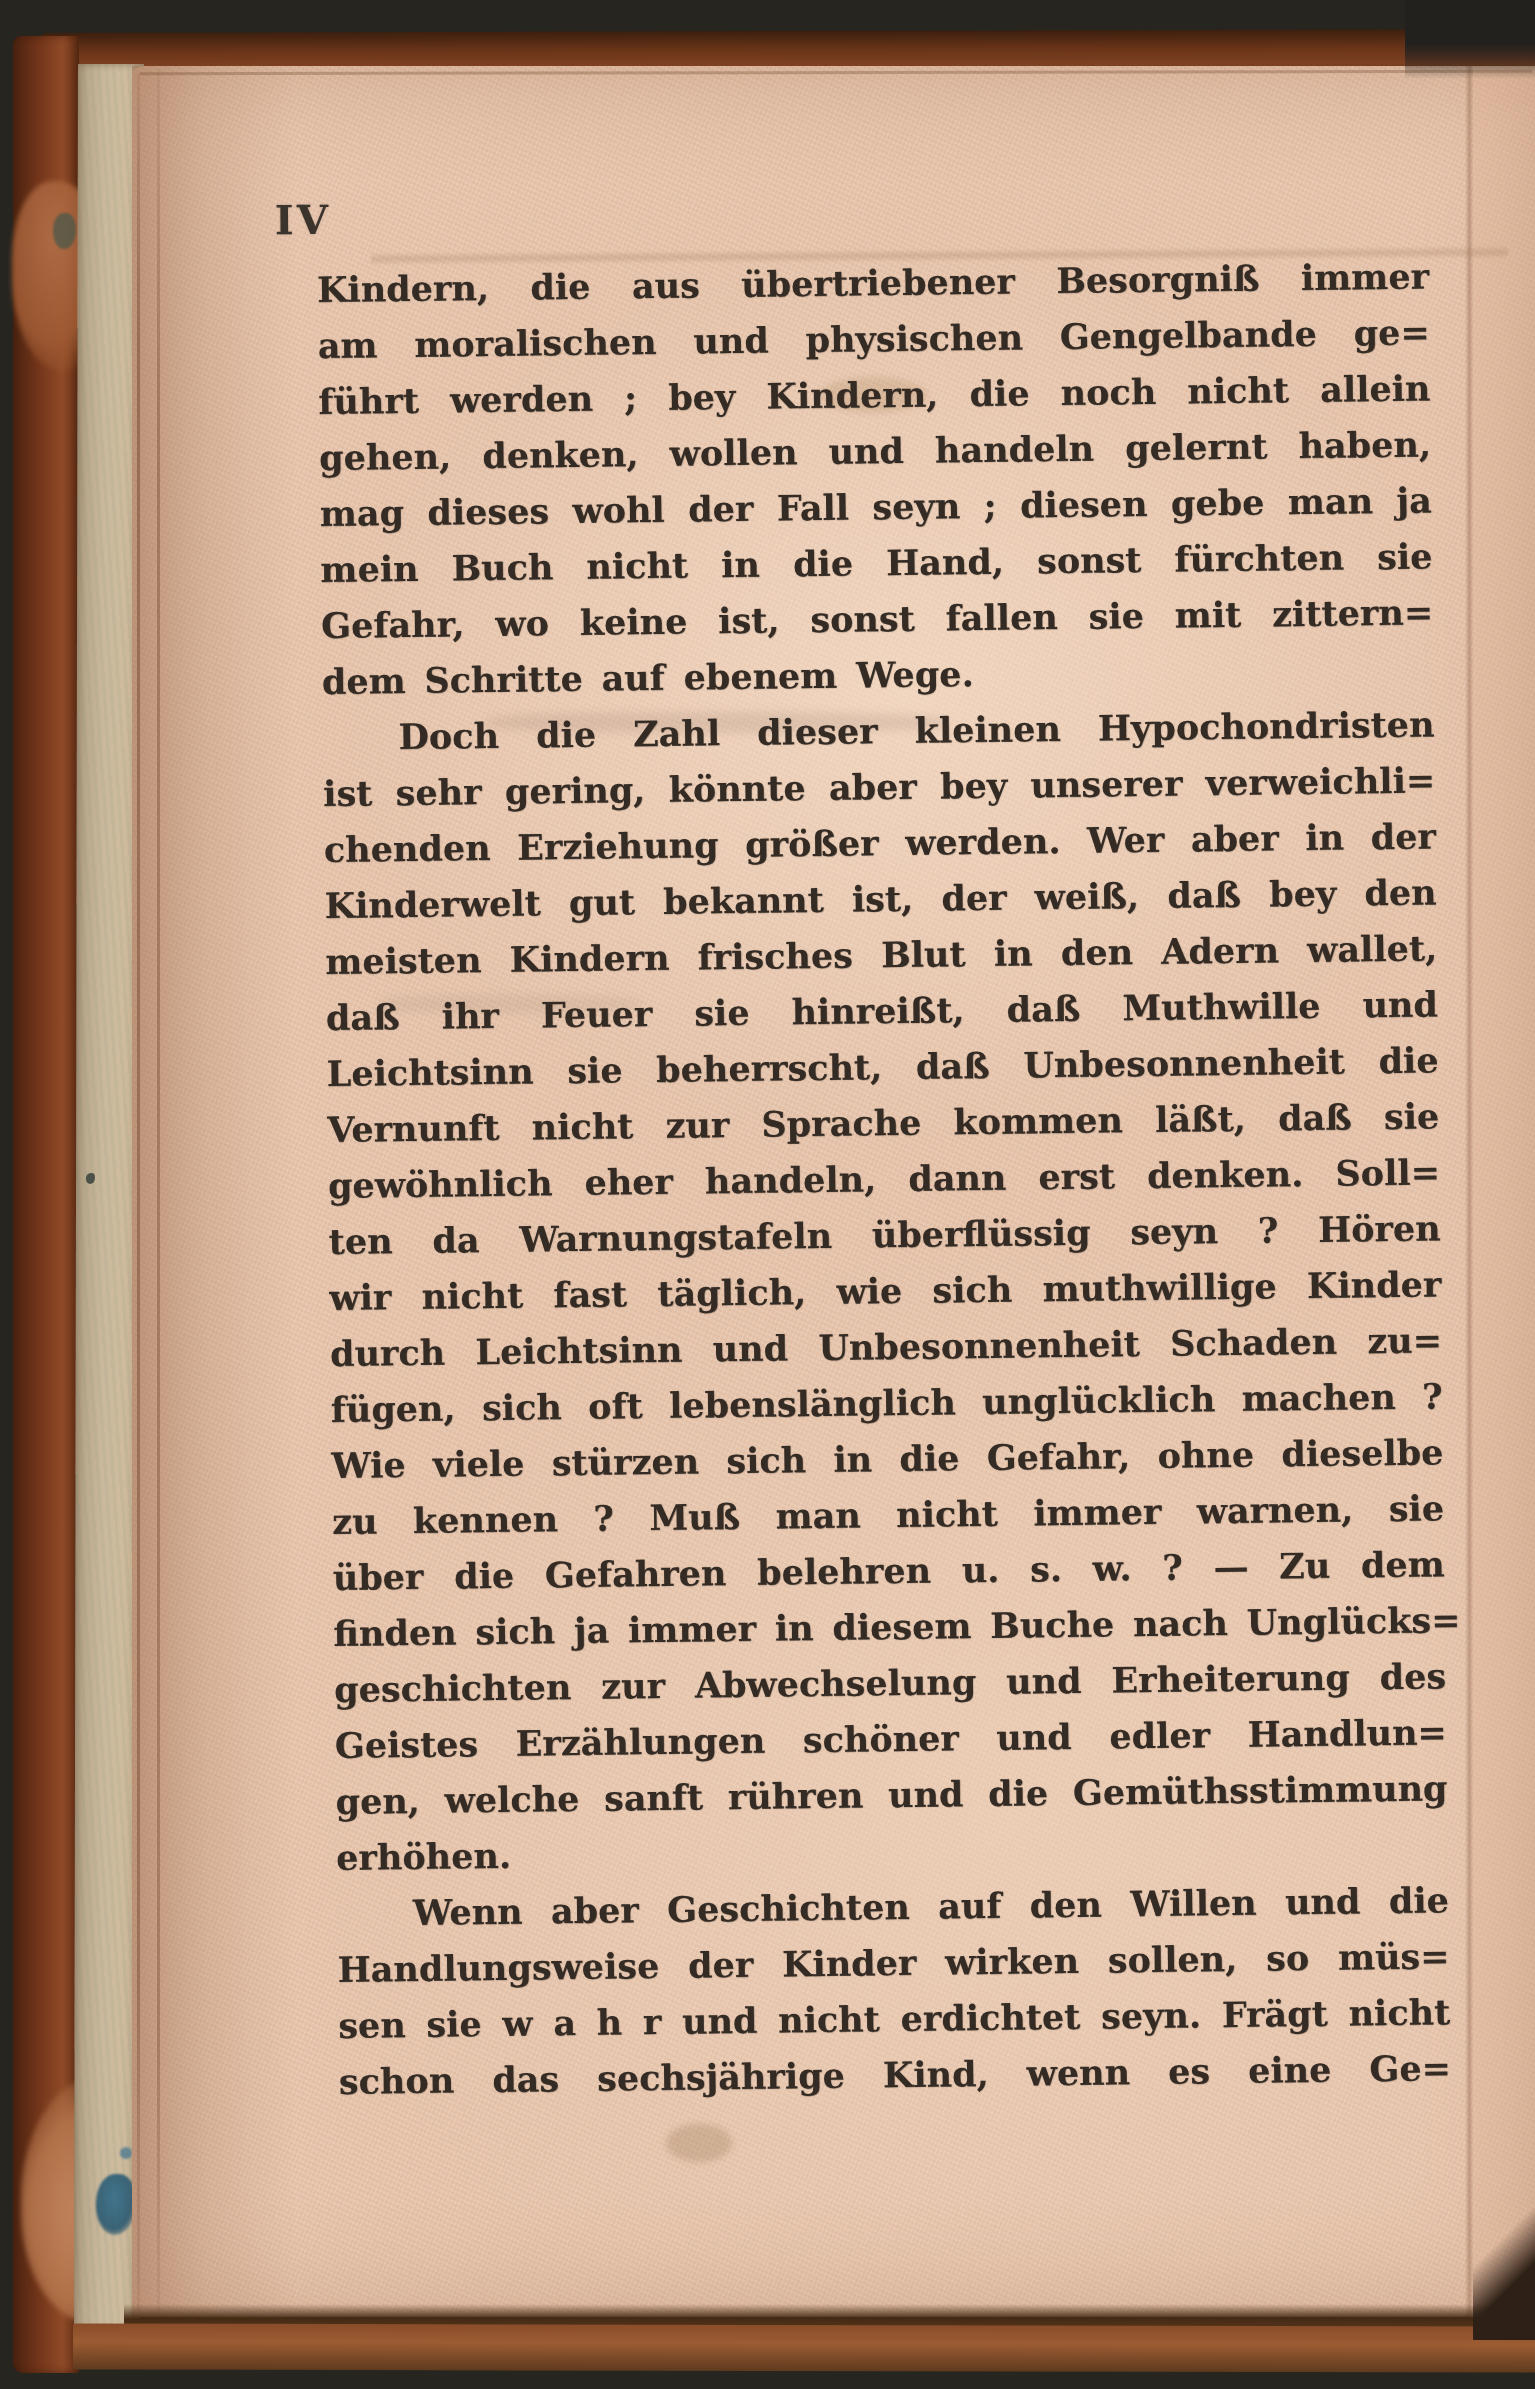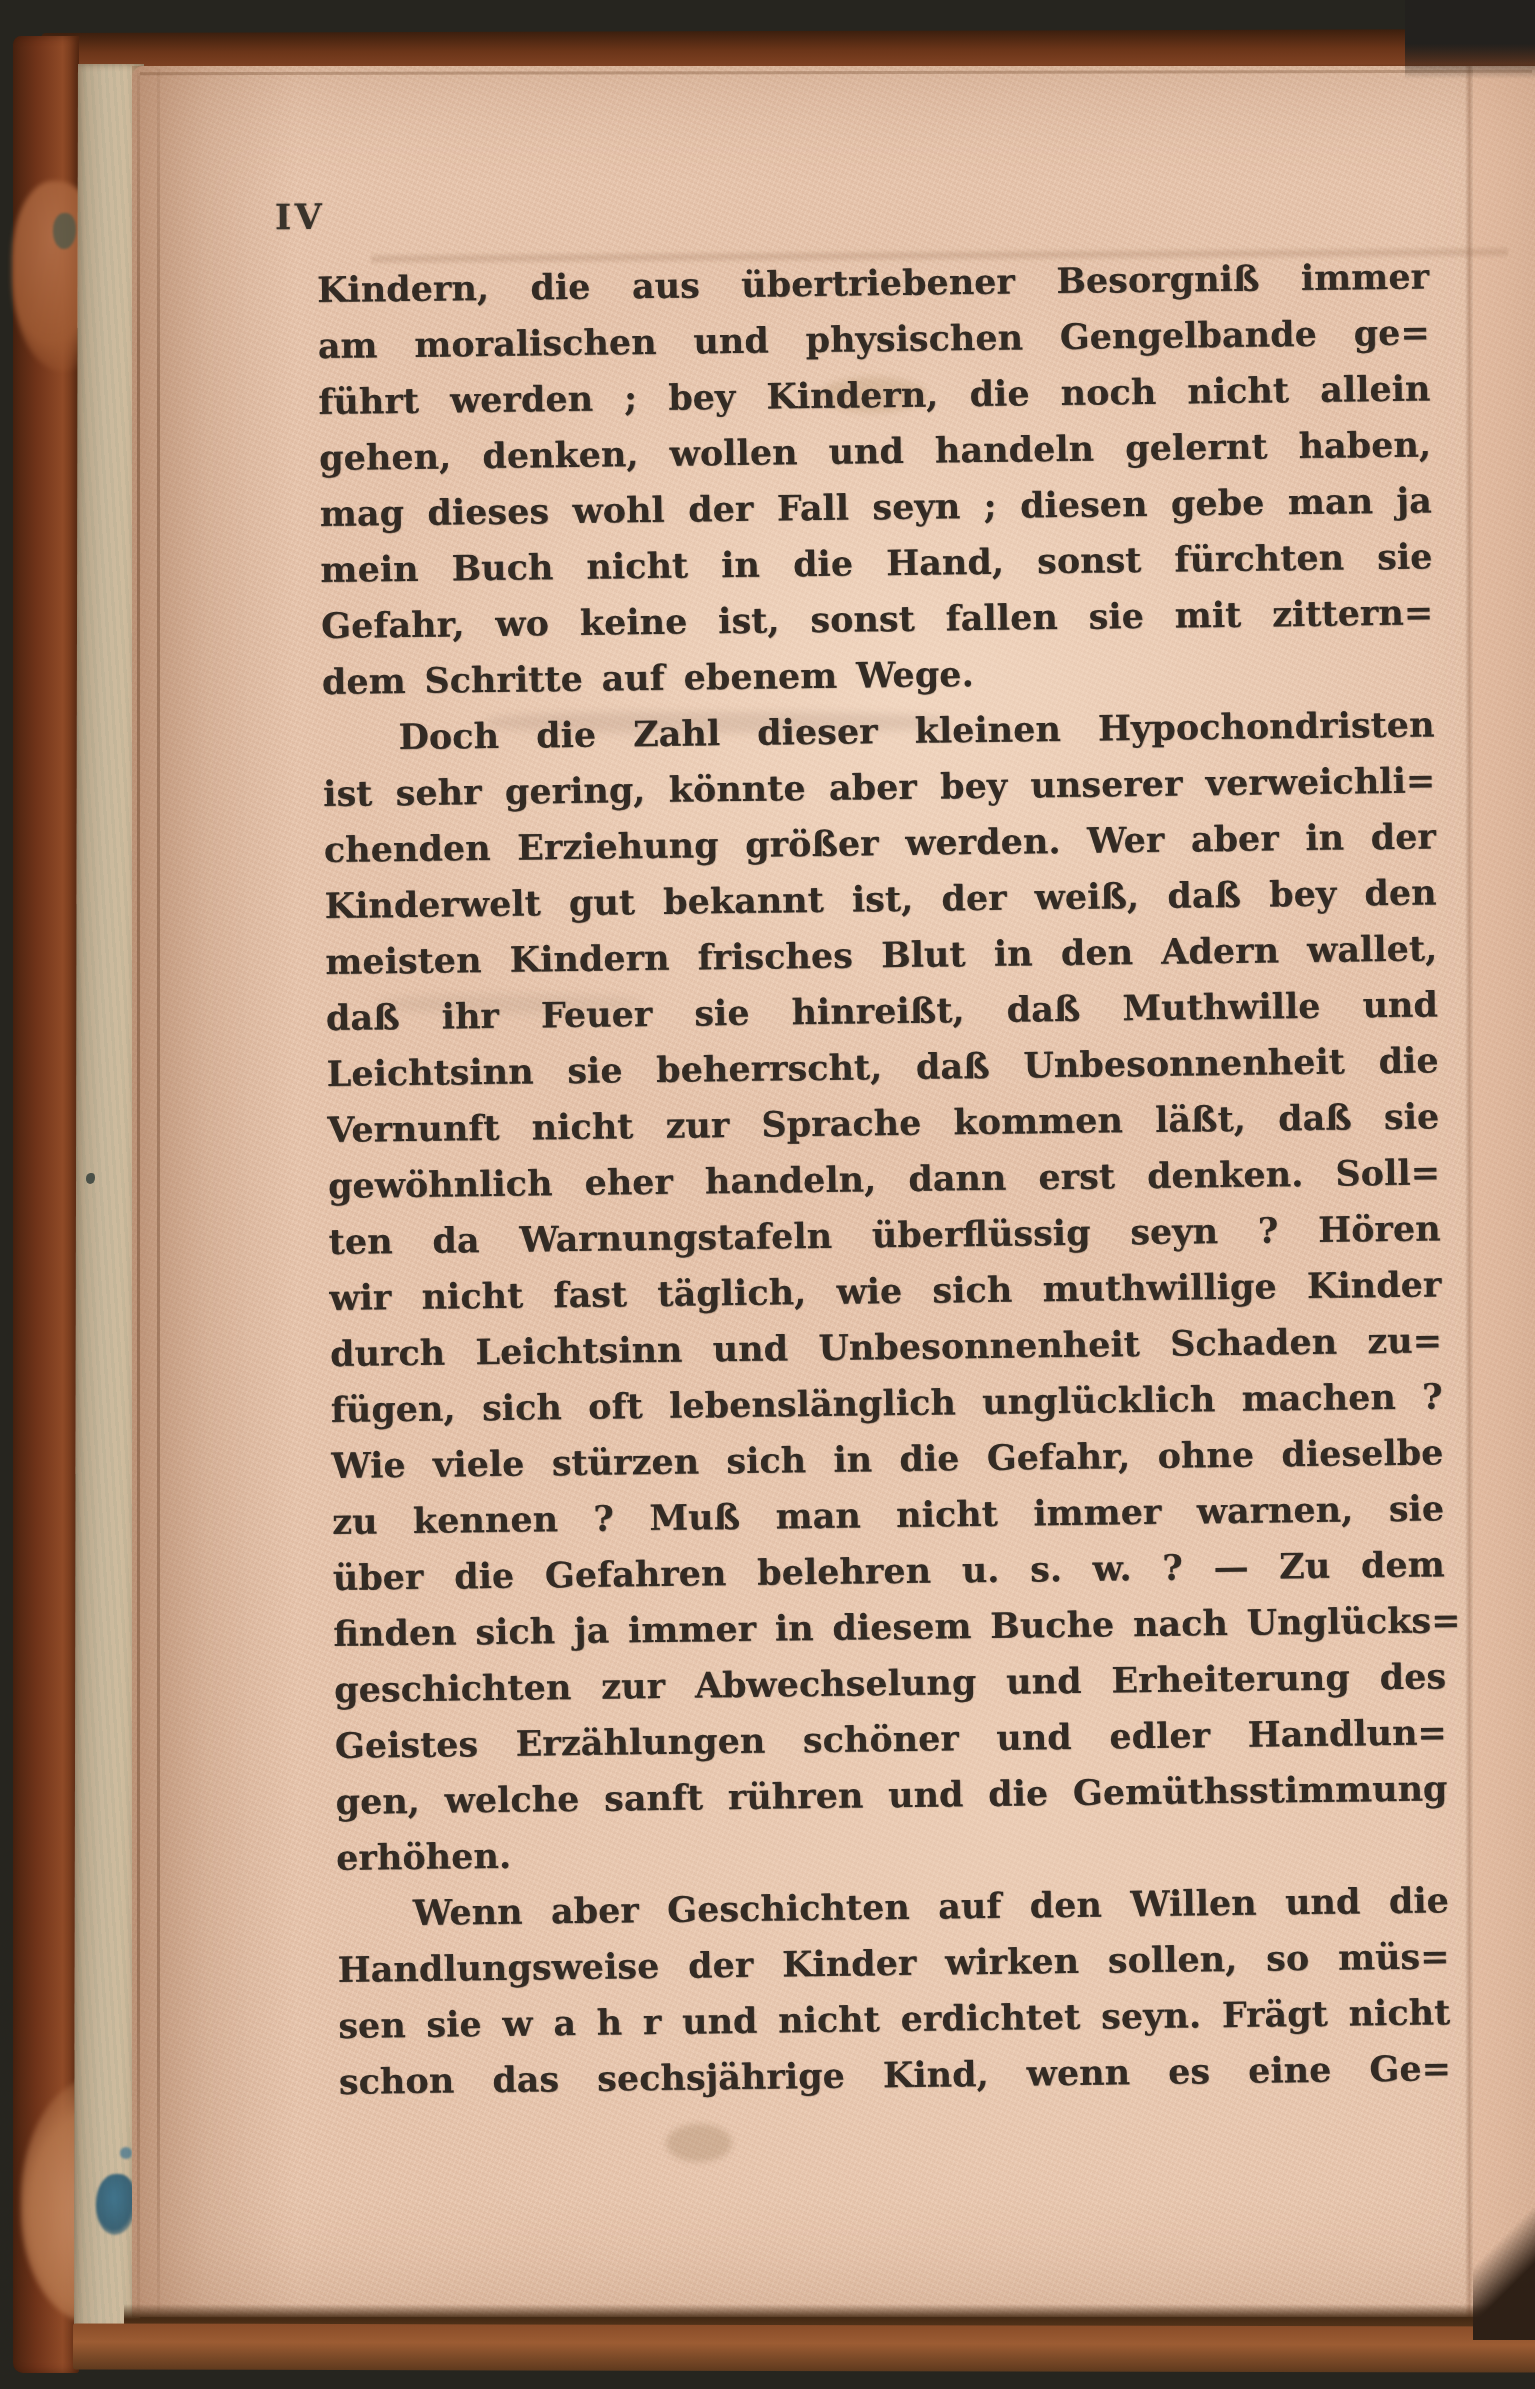--- a/index.html
+++ b/index.html
@@ -73,21 +73,21 @@
   .stain-blue{position:absolute;left:96px;top:2174px;width:40px;height:61px;
     background:radial-gradient(ellipse at 45% 40%,#2e6b8a,#28576f 60%,rgba(40,87,111,0) 85%);
     border-radius:52% 44% 58% 50%;filter:blur(0.8px);opacity:.88;}
   .stain-blue-speck{position:absolute;left:120px;top:2147px;width:12.4px;height:11.5px;
     background:#3d7390;border-radius:50%;filter:blur(0.8px);opacity:.7;}
   .speck-dark{position:absolute;left:86px;top:1173px;width:9px;height:10.7px;
     background:#37413c;border-radius:50% 40% 55% 45%;opacity:.85;}
   .stain-teal{position:absolute;left:53px;top:213px;width:23px;height:36px;
     background:#3d564b;border-radius:50% 45% 55% 50%;filter:blur(0.8px);opacity:.65;}
   
-  .page-number{position:absolute;left:275px;top:196px;font-size:35px;font-weight:700;
+  .page-number{position:absolute;left:275px;top:196px;font-size:40px;font-weight:700;
     color:#3a342c;letter-spacing:3.3px;text-shadow:0 0 1.6px rgba(55,45,35,.45);
     transform:rotate(-0.4deg);}
   .text-block{position:absolute;left:328px;top:262px;width:1112px;
     transform:rotate(-0.7deg);transform-origin:0 50%;
     color:#332b24;font-size:35px;font-weight:700;
     text-shadow:0.4px 0.4px 1px rgba(52,42,32,.55);word-spacing:6.6px;}
   .line{height:56px;line-height:56px;text-align:justify;text-align-last:justify;
     white-space:nowrap;}
   .line.ind{text-indent:76px;}
   .line.nolast{text-align-last:left;}

